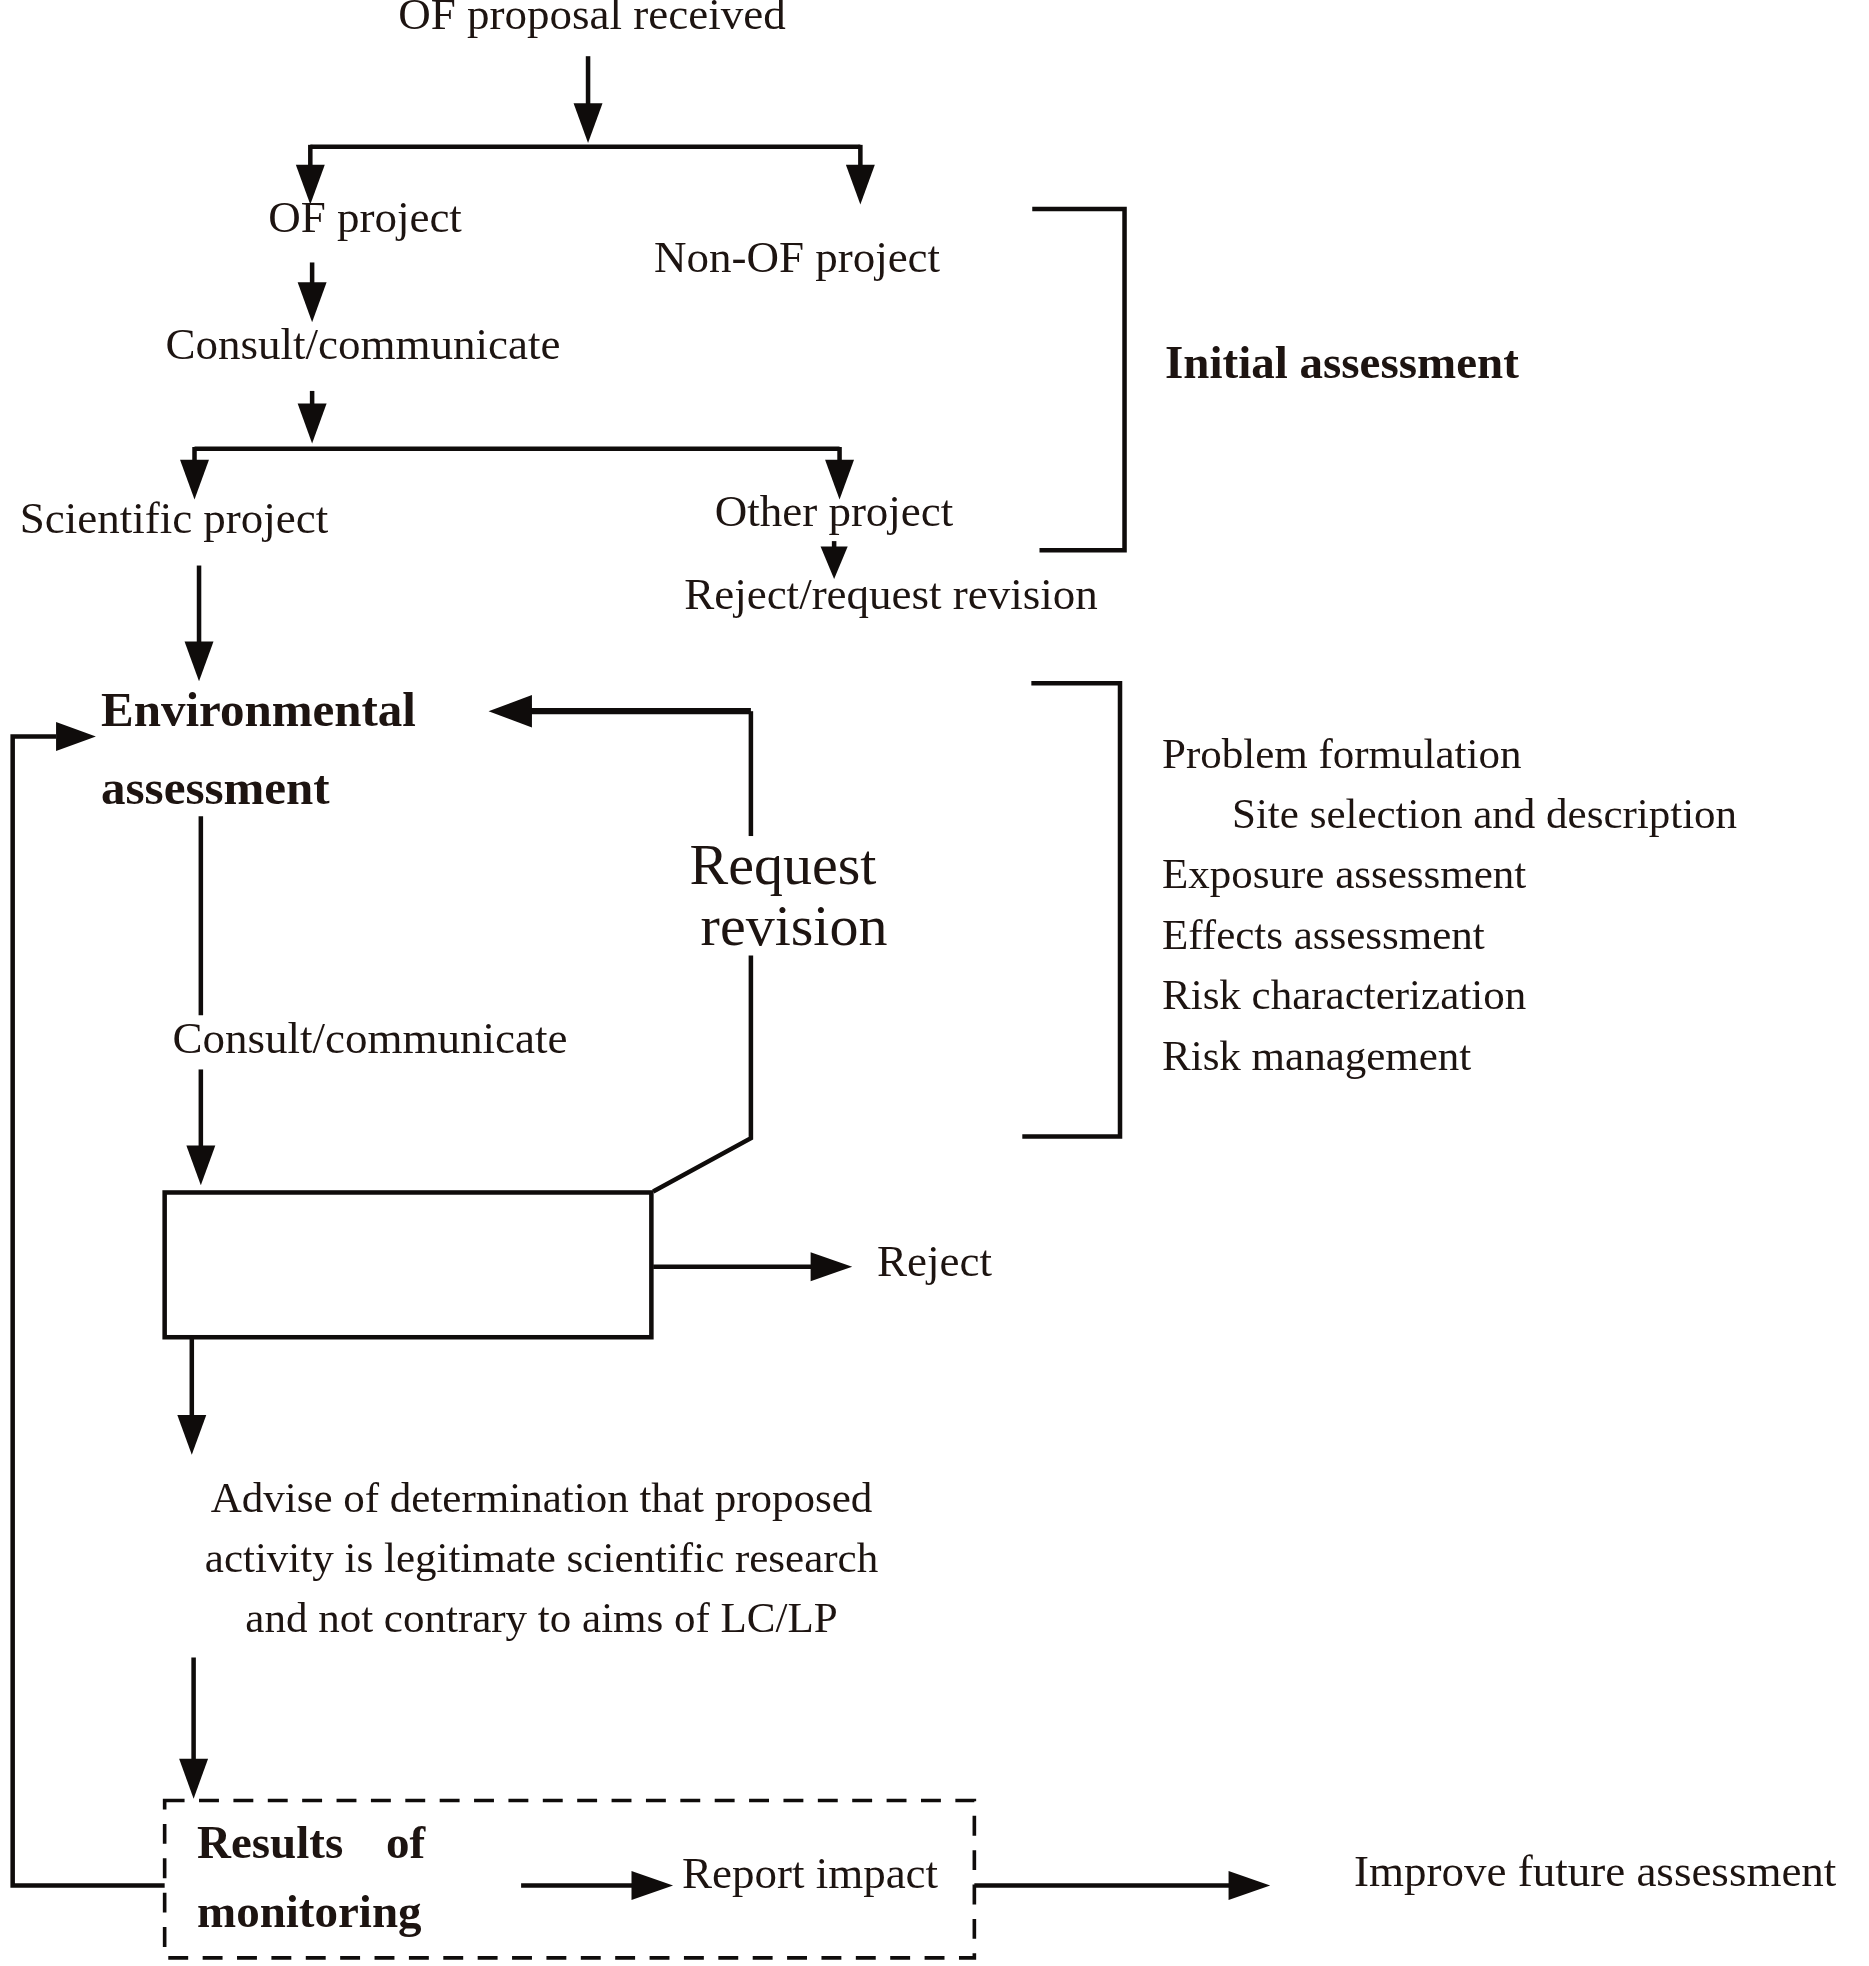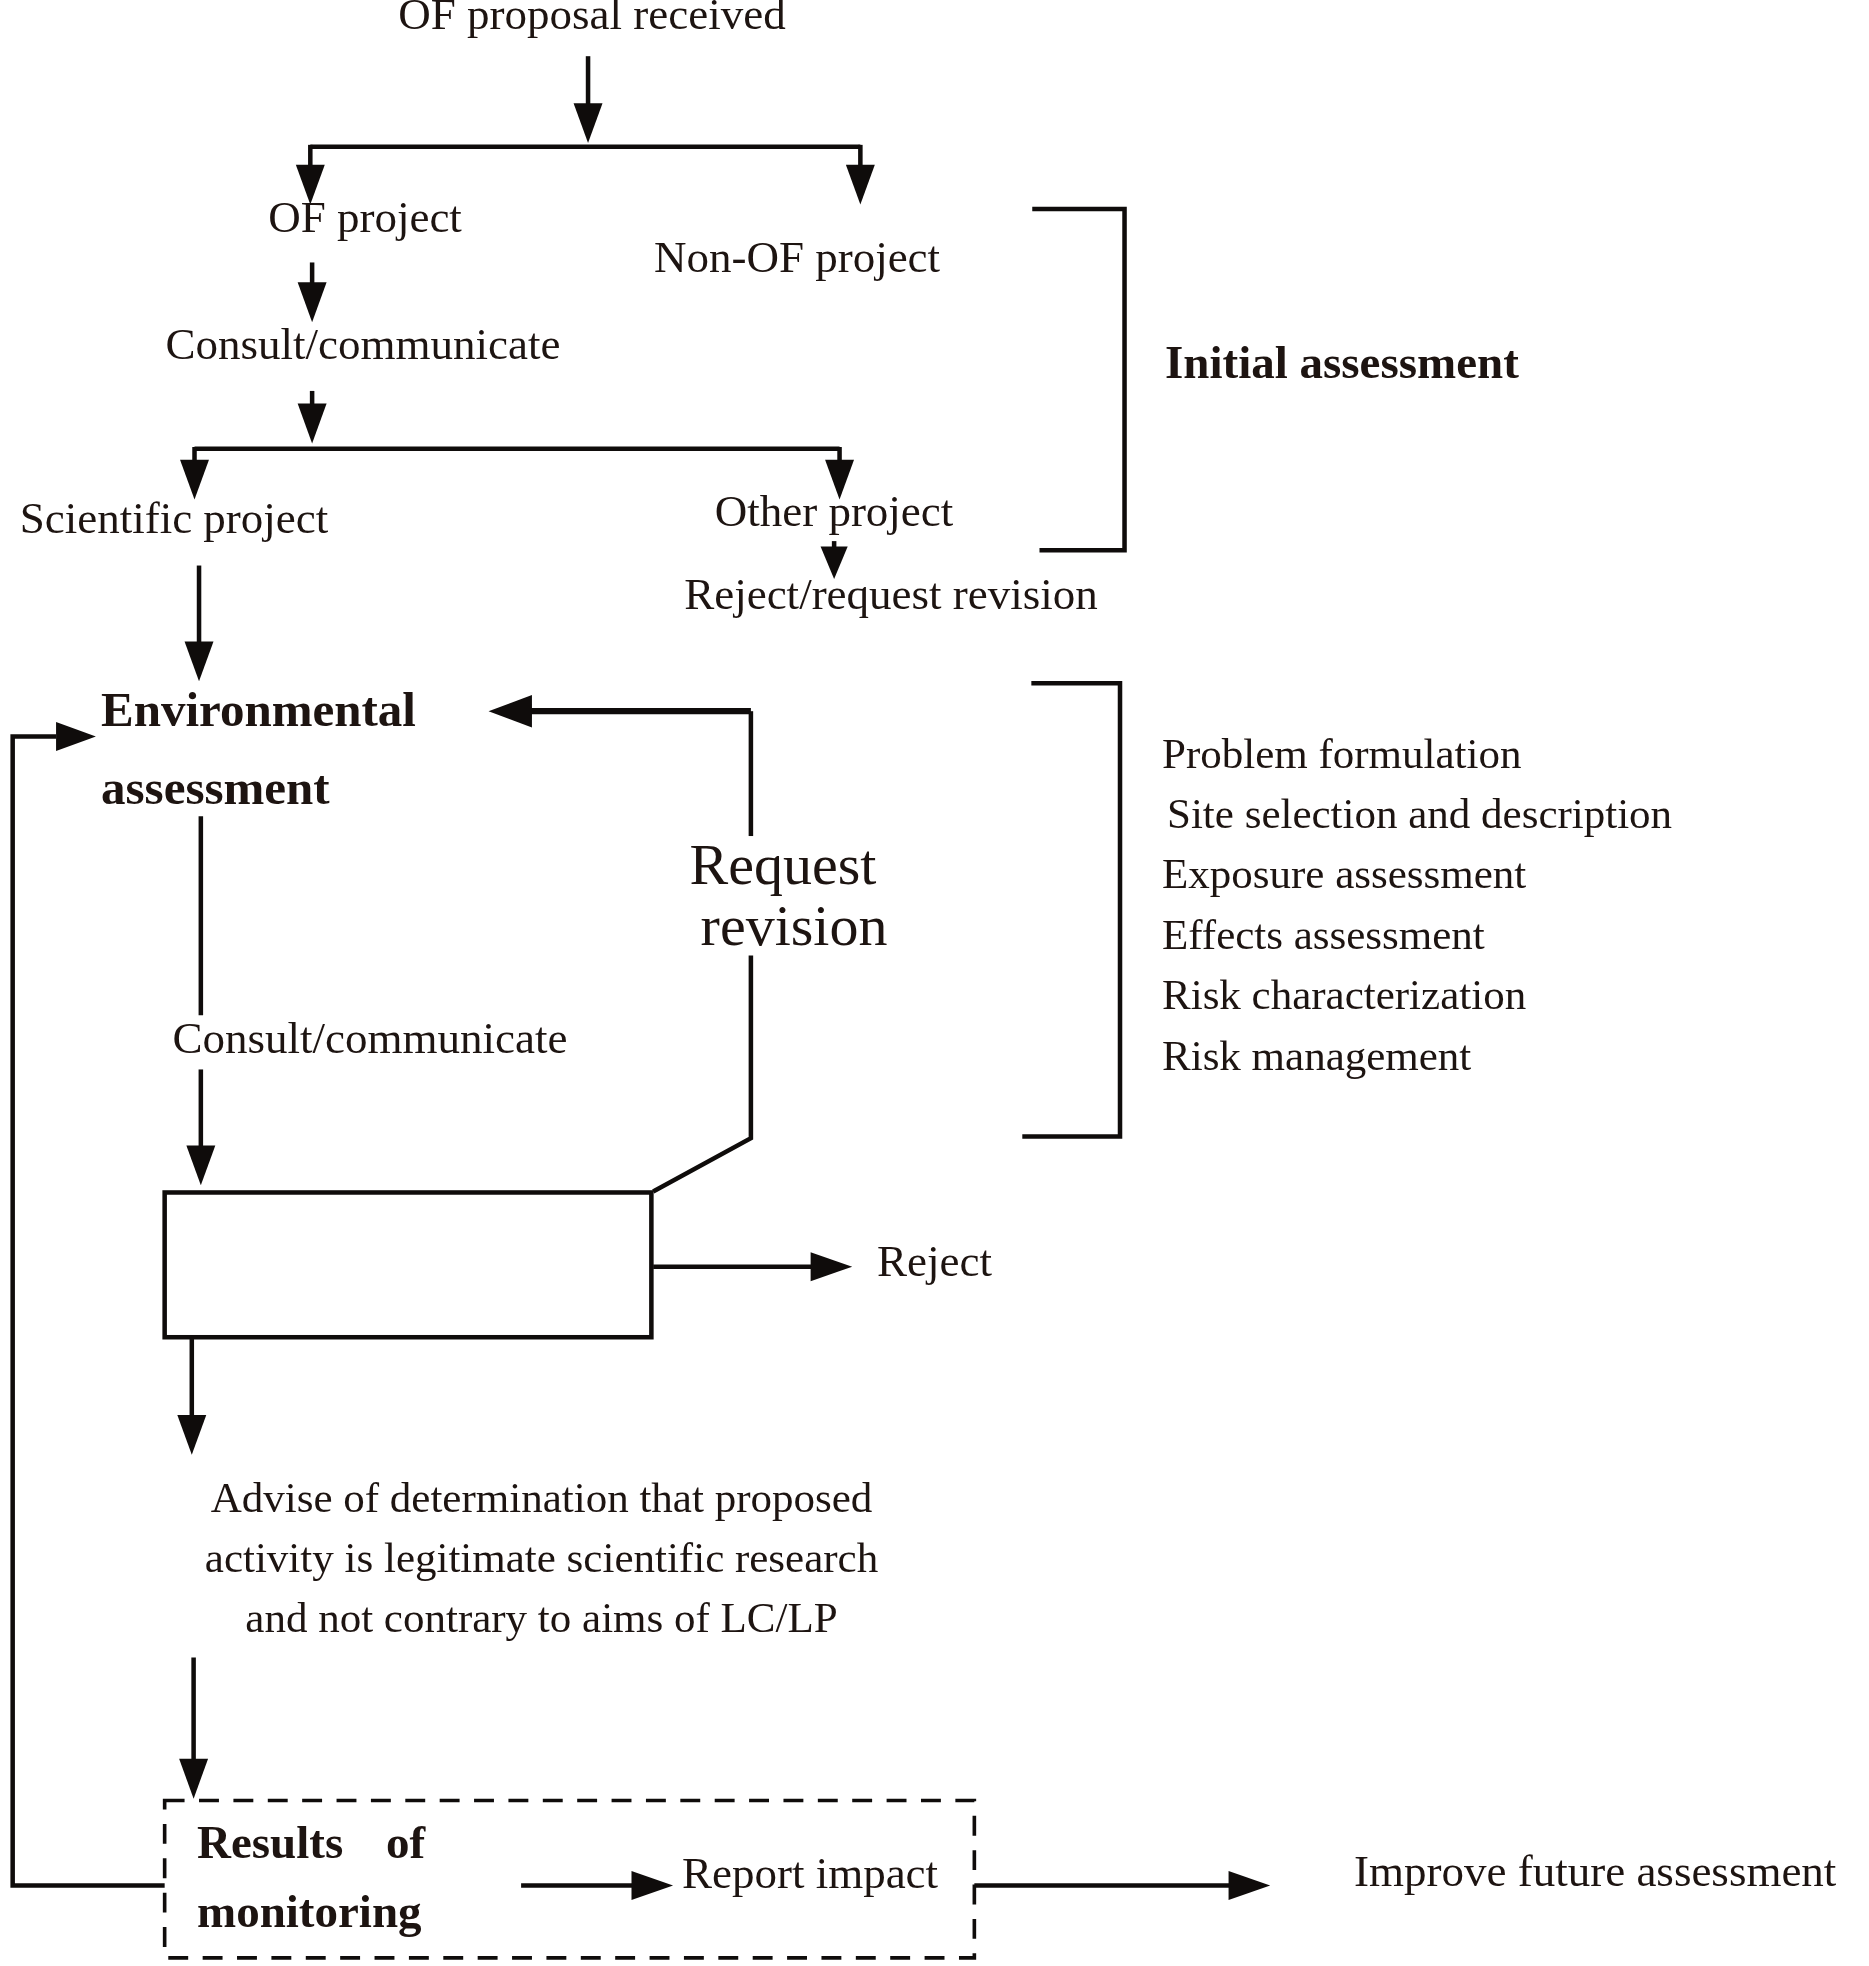--- a/index.html
+++ b/index.html
@@ -123,21 +123,21 @@
   <div class="lbl ctr" style="left:834px;top:489px;">Other project</div>
 
   <div class="lbl ctr" style="left:891px;top:572px;">Reject/request revision</div>
 
   <div class="lbl b fs54" style="left:101px;top:685px;">Environmental</div>
 
   <div class="lbl b fs52" style="left:1165px;top:339px;">Initial assessment</div>
   <div class="lbl b fs54" style="left:101px;top:763px;">assessment</div>
 
   <div class="lbl fs47" style="left:1162px;top:732px;">Problem formulation</div>
-  <div class="lbl fs47" style="left:1167px;top:792px;text-align:center;">Site selection and description</div>
+  <div class="lbl fs47" style="left:1232px;top:792px;text-align:center;">Site selection and description</div>
   <div class="lbl fs47" style="left:1162px;top:852px;">Exposure assessment</div>
   <div class="lbl fs47" style="left:1162px;top:913px;">Effects assessment</div>
   <div class="lbl fs47" style="left:1162px;top:973px;">Risk characterization</div>
   <div class="lbl fs47" style="left:1162px;top:1034px;">Risk management</div>
 
   <div class="lbl ctr fs48" style="left:783px;top:836px;">Request</div>
   <div class="lbl ctr fs48" style="left:794px;top:897px;">revision</div>
 
   <div class="lbl ctr" style="left:370px;top:1016px;">Consult/communicate</div>
 

